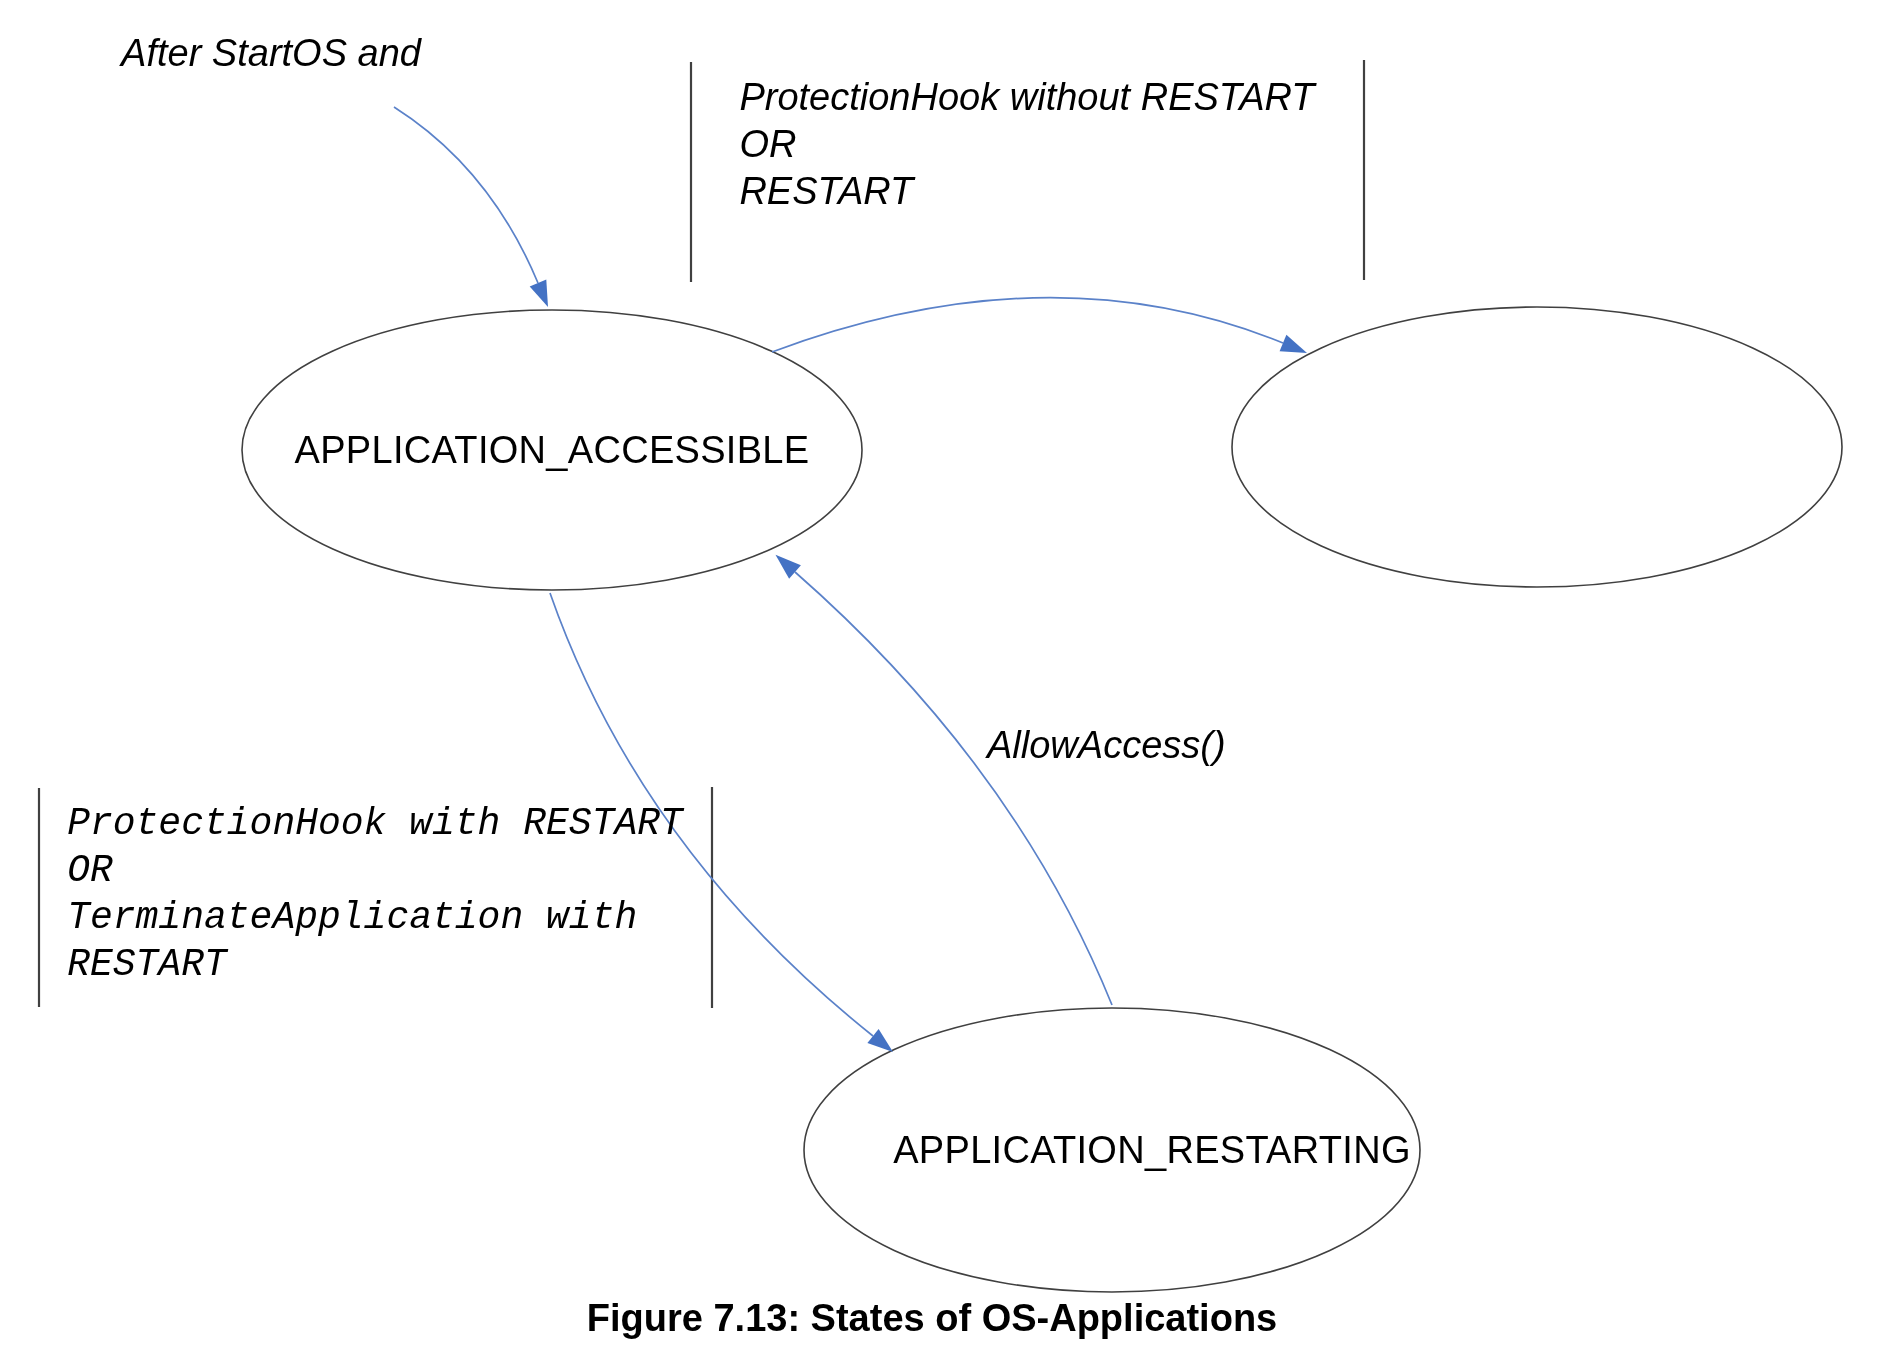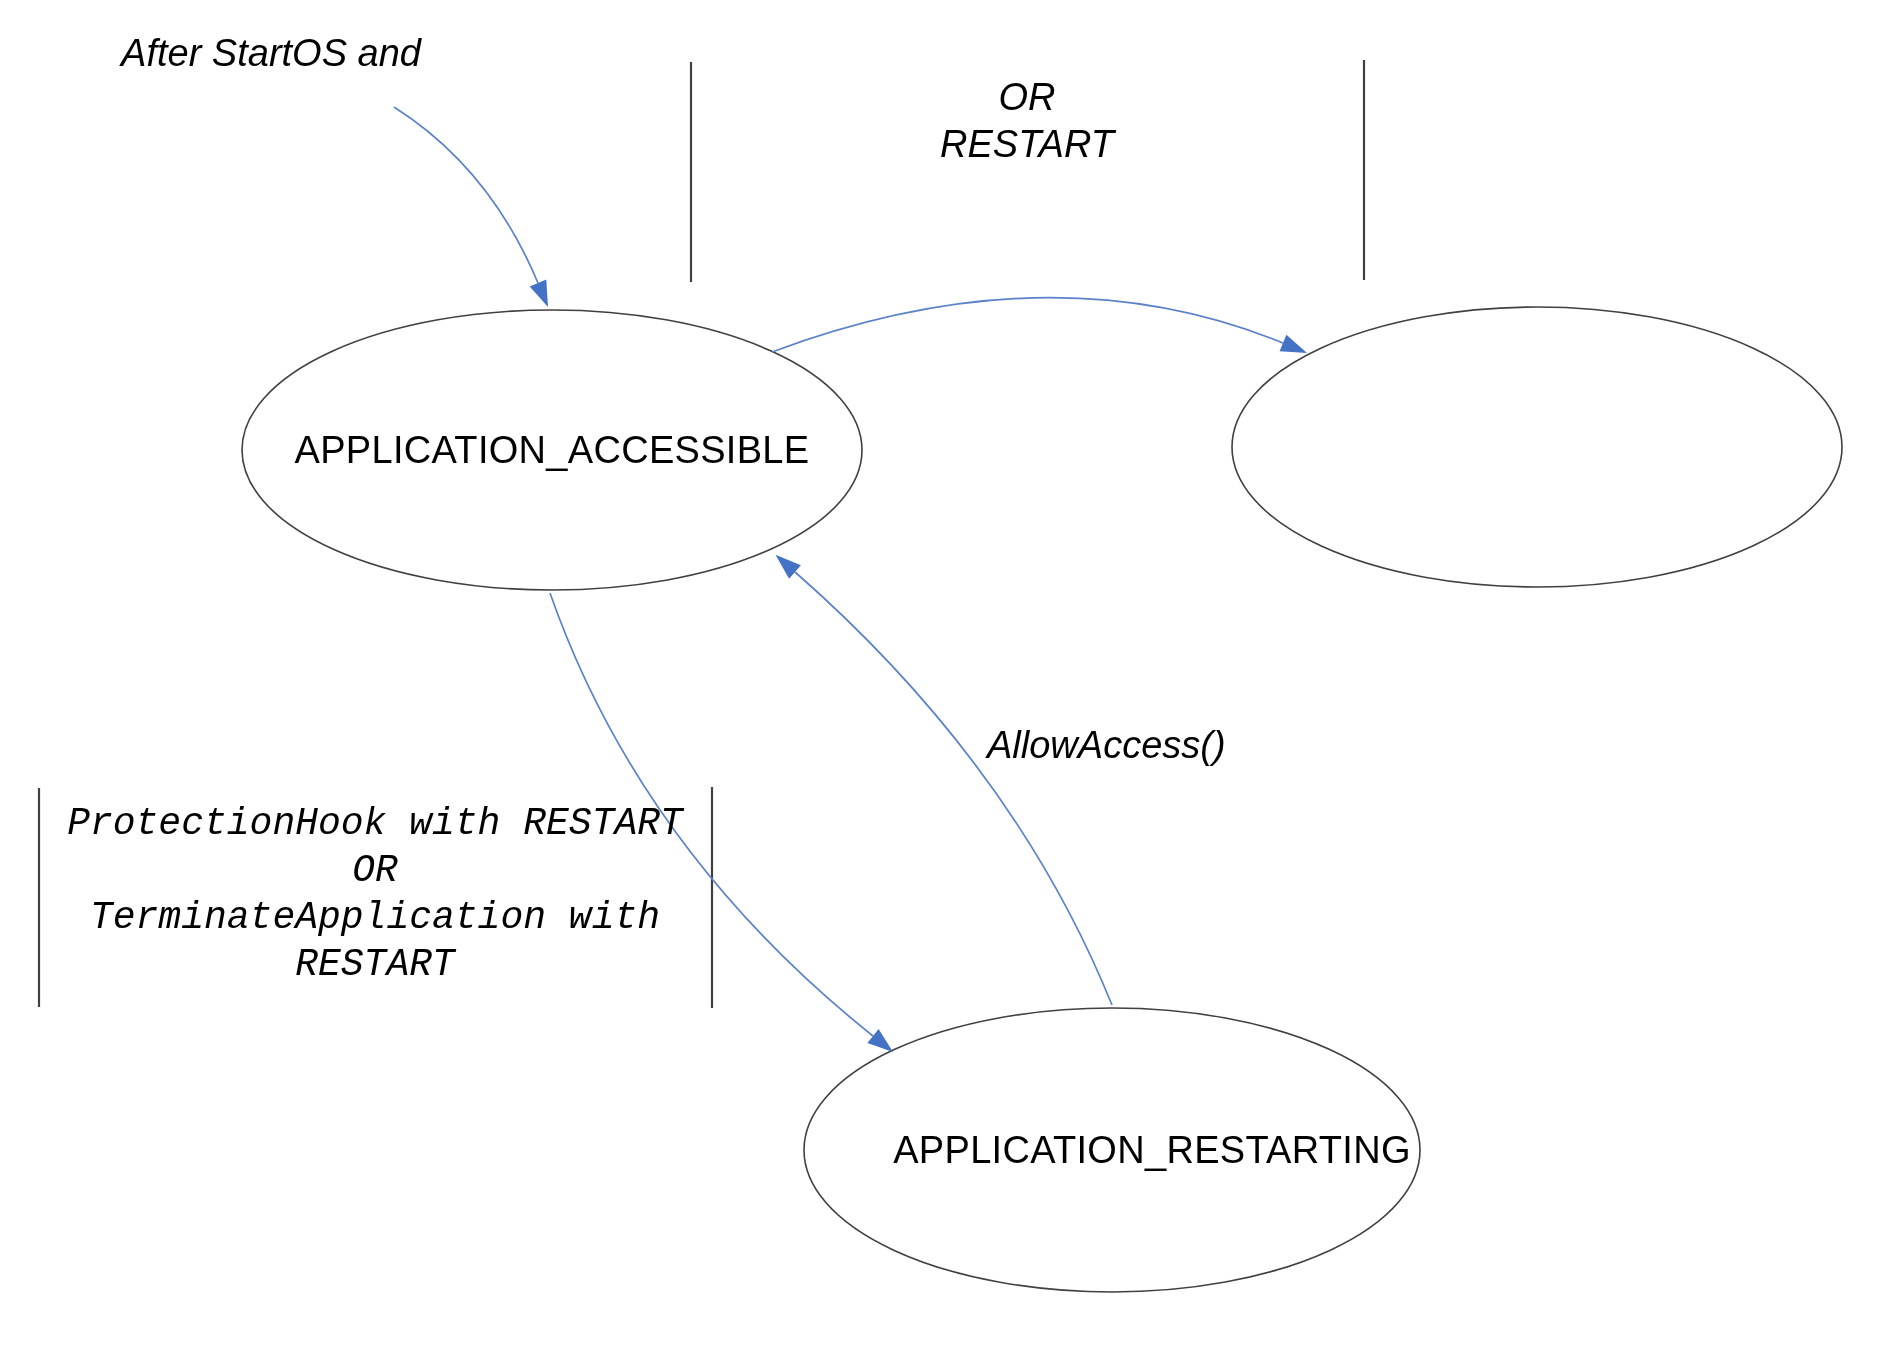--- a/index.html
+++ b/index.html
@@ -18,21 +18,20 @@
   .delim-bar{stroke:var(--shape_stroke,#404040);stroke-width:2.2px;}
   .lbl{
     position:absolute;
     font-size:38px;
     line-height:47px;
     white-space:nowrap;
     color:var(--text,#000);
   }
   .transition-lbl{
     font-style:italic;
-    text-align:center;
     transform:translateX(-50%);
   }
   .state-lbl{
     transform:translate(-50%,-50%);
     letter-spacing:0.3px;
   }
   .caption-lbl{
     font-weight:bold;
     transform:translateX(-50%);
   }
@@ -73,30 +72,32 @@
       <path class="arrow-line" d="M 1112 1005 Q 1015 765 795 572"></path>
       <polygon class="arrow-head" points="775.5,554.8 800.9,565.3 789.1,578.8"></polygon>
     </g>
   </svg>
 
   <div class="lbl transition-lbl" style="left:271px;top:30px;">
     <div>After StartOS and</div>
   </div>
 
   <div class="lbl transition-lbl" style="left:1027px;top:74px;">
+    <div>ProtectionHook without RESTART</div>
     <div>OR</div>
     <div>RESTART</div>
   </div>
 
   <div class="lbl transition-lbl" style="left:375px;top:800px;font-family:Liberation Mono, monospace;">
     <div>ProtectionHook with RESTART</div>
     <div>OR</div>
     <div>TerminateApplication with</div>
     <div>RESTART</div>
   </div>
 
   <div class="lbl" style="left:987px;top:722px;font-style:italic;">AllowAccess()</div>
 
   <div class="lbl state-lbl" style="left:552px;top:450px;">APPLICATION_ACCESSIBLE</div>
   <div class="lbl state-lbl" style="left:1112px;top:1150px;margin-left:40px;">APPLICATION_RESTARTING</div>
 
+  <div class="lbl caption-lbl" style="left:932px;top:1295px;">Figure 7.13: States of OS-Applications</div>
 
 </div>
 
 </body></html>

